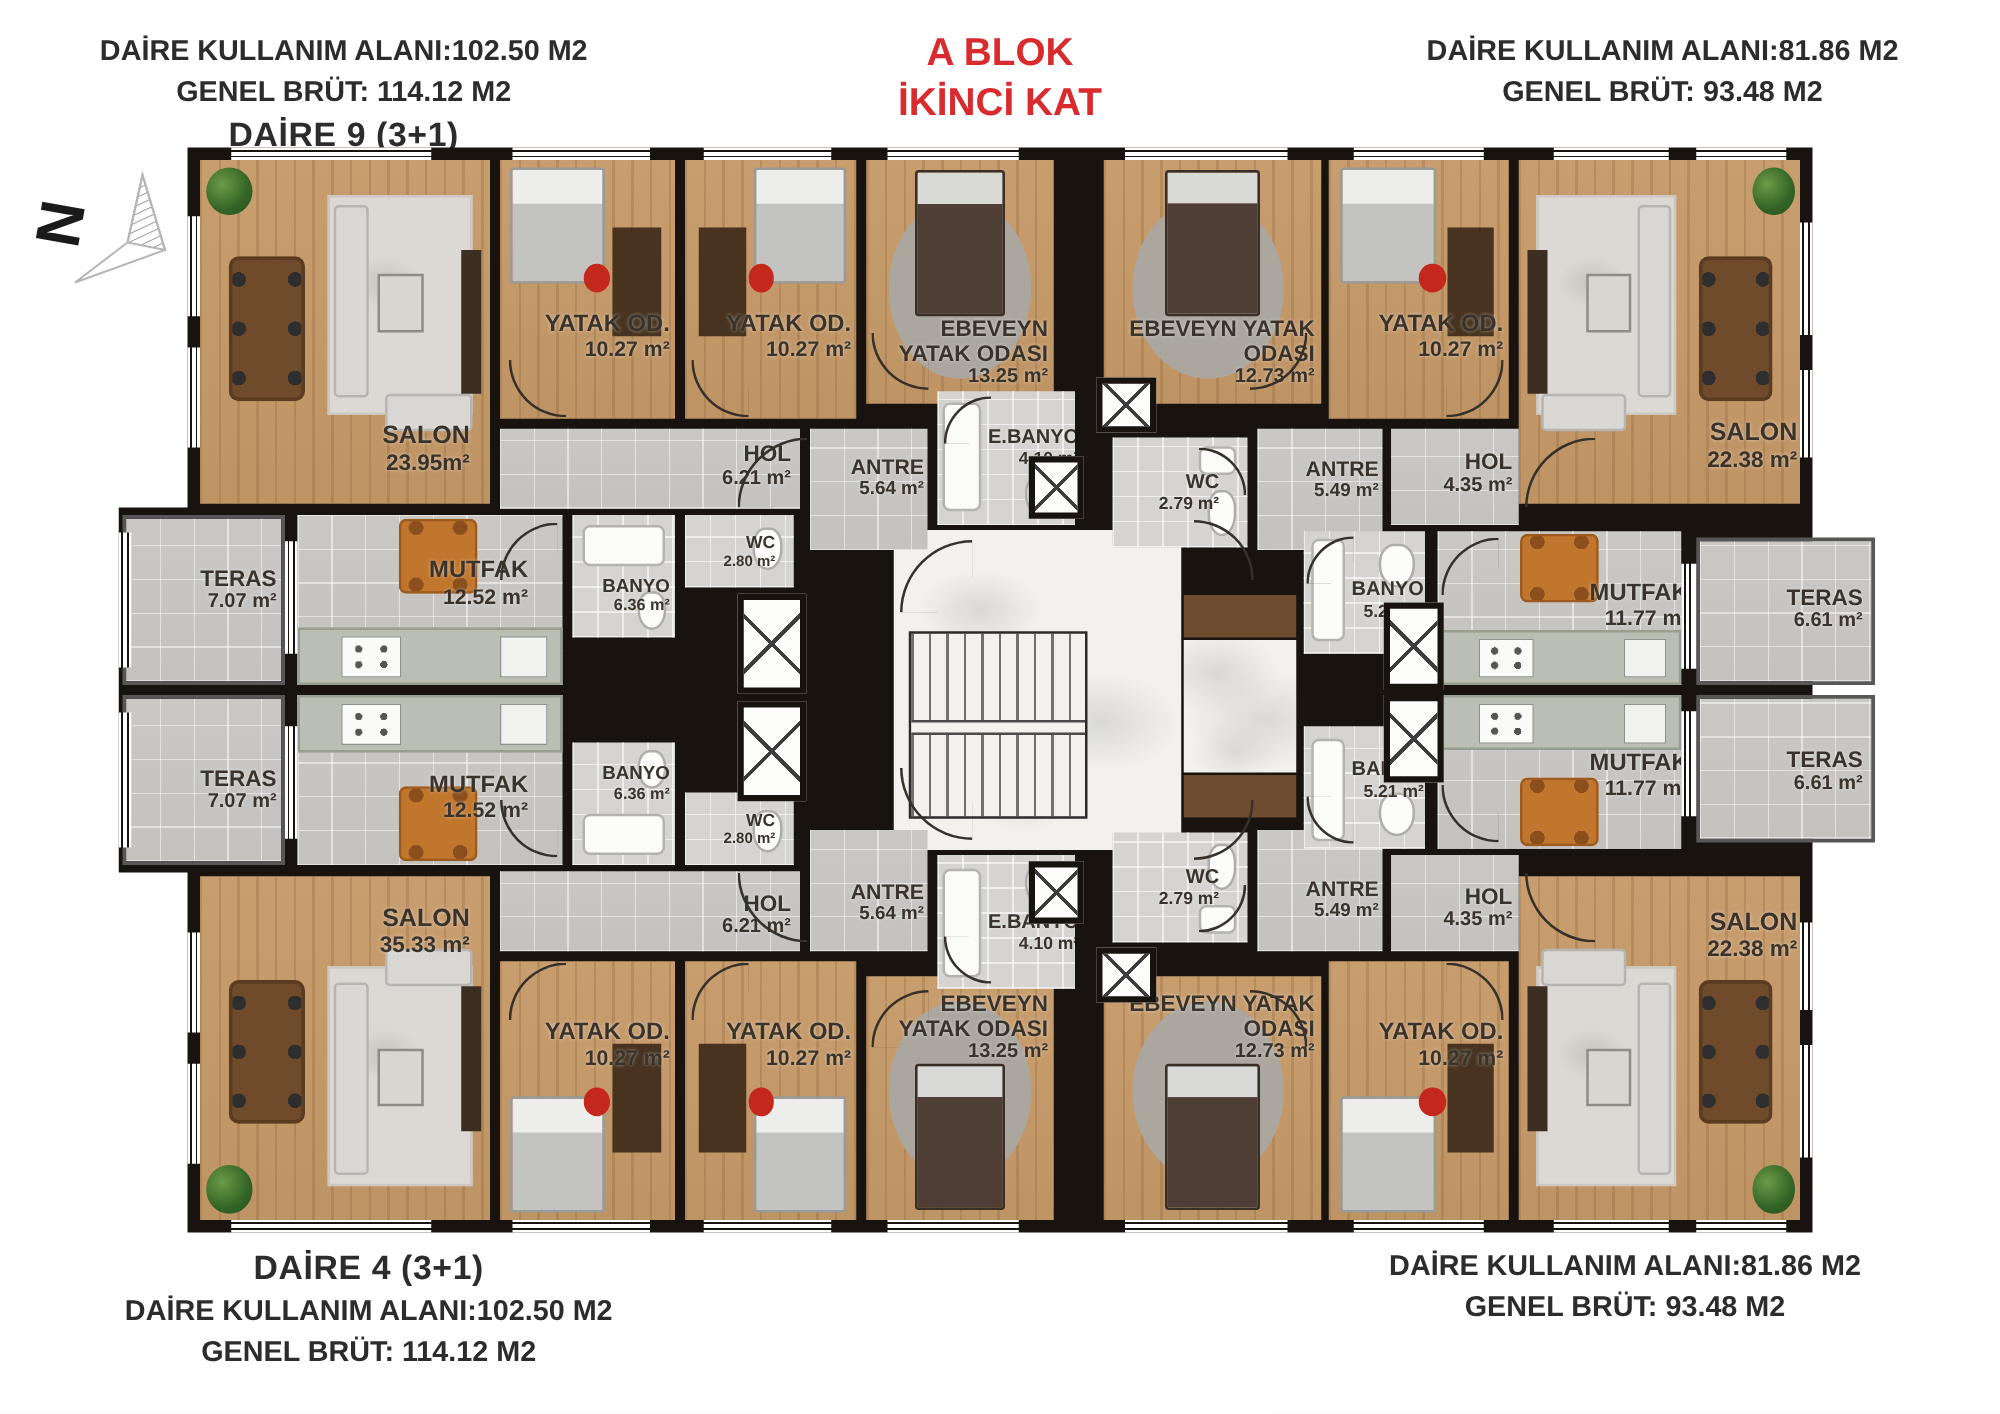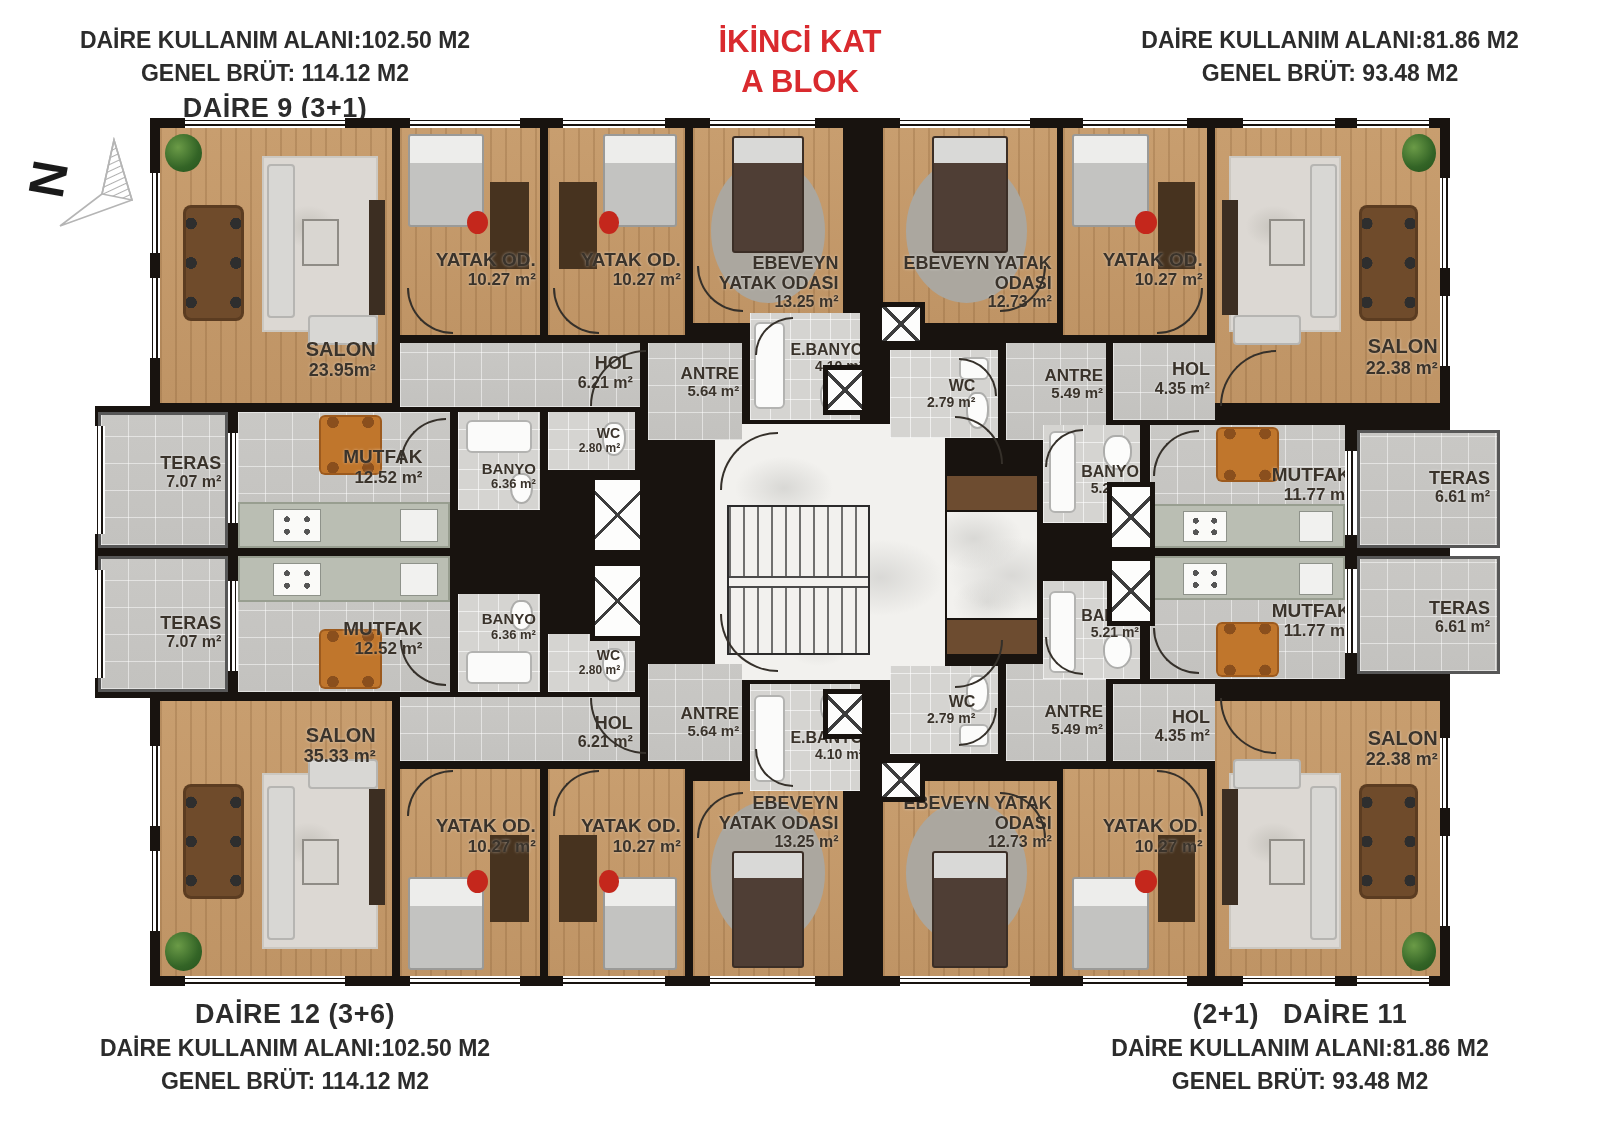--- a/index.html
+++ b/index.html
@@ -108,37 +108,36 @@
 
 <div class="sheet">
 
   <div class="hdr" style="left:40px;top:24px;width:470px;">
     <span class="ln">DAİRE KULLANIM ALANI:102.50 M2</span>
     <span class="ln">GENEL BRÜT: 114.12 M2</span>
     <span class="nm">DAİRE 9 (3+1)</span>
   </div>
 
   <div class="title" style="color: rgb(217, 42, 46);">
+    <span>A BLOK</span>
     <span>İKİNCİ KAT</span>
-    <span>A BLOK</span>
   </div>
 
   <div class="hdr" style="left:1090px;top:24px;width:480px;">
     <span class="ln">DAİRE KULLANIM ALANI:81.86 M2</span>
     <span class="ln">GENEL BRÜT: 93.48 M2</span>
   </div>
 
   <div class="hdr" style="left:60px;top:996px;width:470px;">
-    <span class="nm">DAİRE 12 (3+6)</span>
+    <span class="nm">DAİRE 4 (3+1)</span>
     <span class="ln">DAİRE KULLANIM ALANI:102.50 M2</span>
     <span class="ln">GENEL BRÜT: 114.12 M2</span>
   </div>
 
   <div class="hdr" style="left:1060px;top:996px;width:480px;">
-    <span class="nm">(2+1)&nbsp;&nbsp; DAİRE 11</span>
     <span class="ln">DAİRE KULLANIM ALANI:81.86 M2</span>
     <span class="ln">GENEL BRÜT: 93.48 M2</span>
   </div>
 
   <div class="north">
     <span class="north-n">N</span>
     <svg class="north-svg" viewBox="0 0 100 118">
       <defs>
         <pattern id="hat" width="6" height="6" patternUnits="userSpaceOnUse" patternTransform="rotate(65)">
           <line x1="0" y1="0" x2="0" y2="6" stroke="#9a9a9a" stroke-width="1.6"></line>

